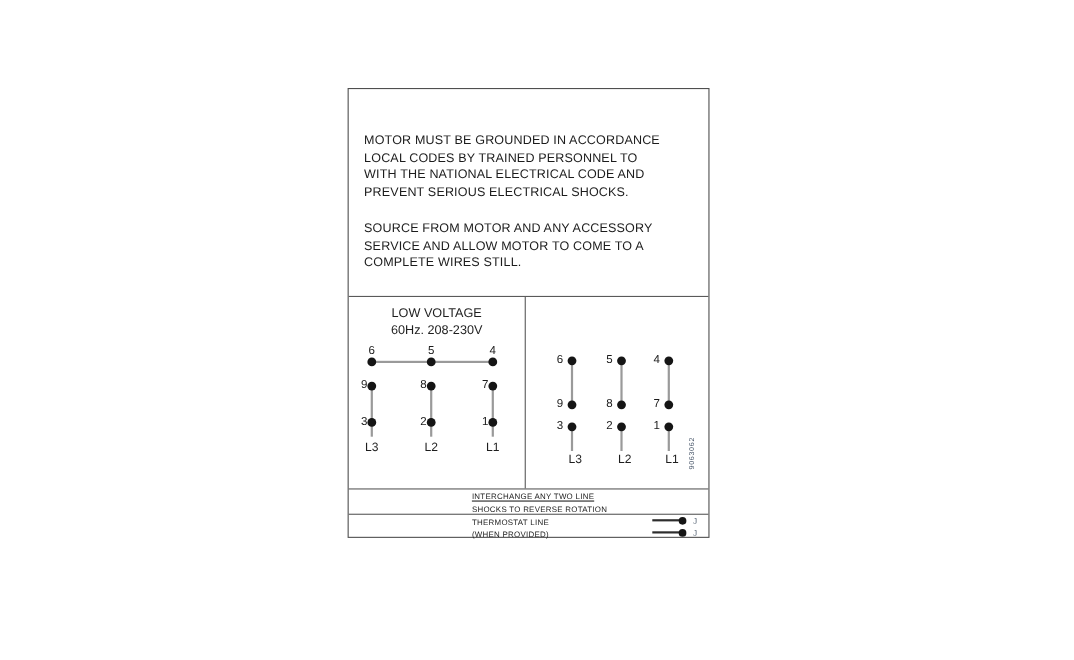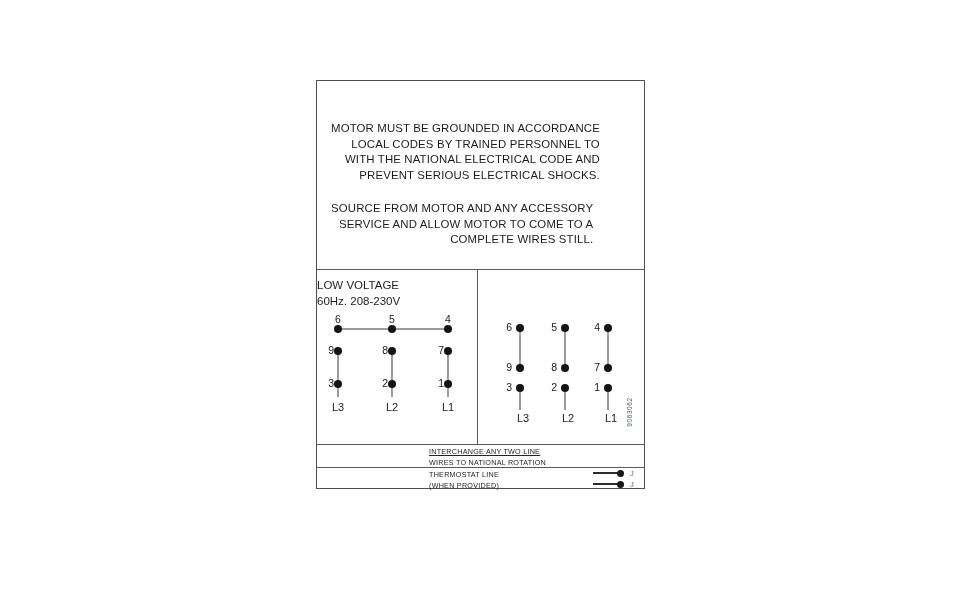--- a/index.html
+++ b/index.html
@@ -17,32 +17,32 @@
     position:absolute;top:0;left:0;right:0;height:24px;
     border-bottom:1px solid #4f4f4f;
     display:flex;align-items:center;justify-content:center;gap:24px;
   }
   .hdr-title{font-size:15px;letter-spacing:0.6px;color:#2b2b2b;}
   .tri-icon{display:block;}
   
   .para{position:absolute;left:14px;margin:0;font-size:11.4px;line-height:15.6px;letter-spacing:0.15px;color:#1c1c1c;}
   .para-1{top:40px;}
   .para-2{top:120px;}
-  .tline{display:block;text-align:right;}
+  .tline{display:block;}
   
   .volt-section{
     position:absolute;top:188px;left:0;right:0;height:176px;box-sizing:border-box;
     border-top:1px solid #5a5a5a;border-bottom:1px solid #5a5a5a;
     display:flex;
   }
   .cell{position:relative;height:100%;}
   .cell-lv{width:160px;border-right:1.5px solid #5a5a5a;}
   .cell-hv{flex:1;}
-  .dg-title{position:absolute;top:9px;left:0;width:100%;font-size:11.5px;}
-  .dg-sub{position:absolute;top:25px;left:0;width:100%;text-align:left;font-size:11.5px;}
+  .dg-title{position:absolute;top:9px;left:0;width:100%;text-align:center;font-size:11.5px;}
+  .dg-sub{position:absolute;top:25px;left:0;width:100%;text-align:center;font-size:11.5px;}
   .hv-head{position:absolute;left:53px;top:4px;font-size:11.5px;line-height:12.6px;white-space:nowrap;}
   
   .dot{position:absolute;width:8px;height:8px;border-radius:50%;background:#151515;}
   .vl{position:absolute;width:1.5px;background:#9a9a9a;}
   .hl{position:absolute;height:1.6px;background:#9a9a9a;}
   .tn{position:absolute;font-size:10.5px;width:14px;line-height:11px;color:#1a1a1a;}
   .tn-r{text-align:right;}
   .tn-c{text-align:center;}
   .llab{position:absolute;font-size:11px;width:26px;text-align:center;}
   
@@ -172,21 +172,21 @@
       <span class="llab L1p">L3</span>
       <span class="llab L2p">L2</span>
       <span class="llab L3p">L1</span>
 
       <div class="serial">9063062</div>
     </div>
   </div>
 
   <div class="row-a">
     <div class="sm sl1">INTERCHANGE ANY TWO LINE</div>
-    <div class="sm sl2">WIRES TO NATIONAL ROTATION</div>
+    <div class="sm sl2">SHOCKS TO REVERSE ROTATION</div>
   </div>
 
   <div class="row-b">
     <div class="sm sl1">THERMOSTAT LINE</div>
     <div class="sm sl2">(WHEN PROVIDED)</div>
     <div class="wire wire-1">
       <span class="wline"></span>
       <span class="wdot"></span>
       <span class="wj">J</span>
     </div>

